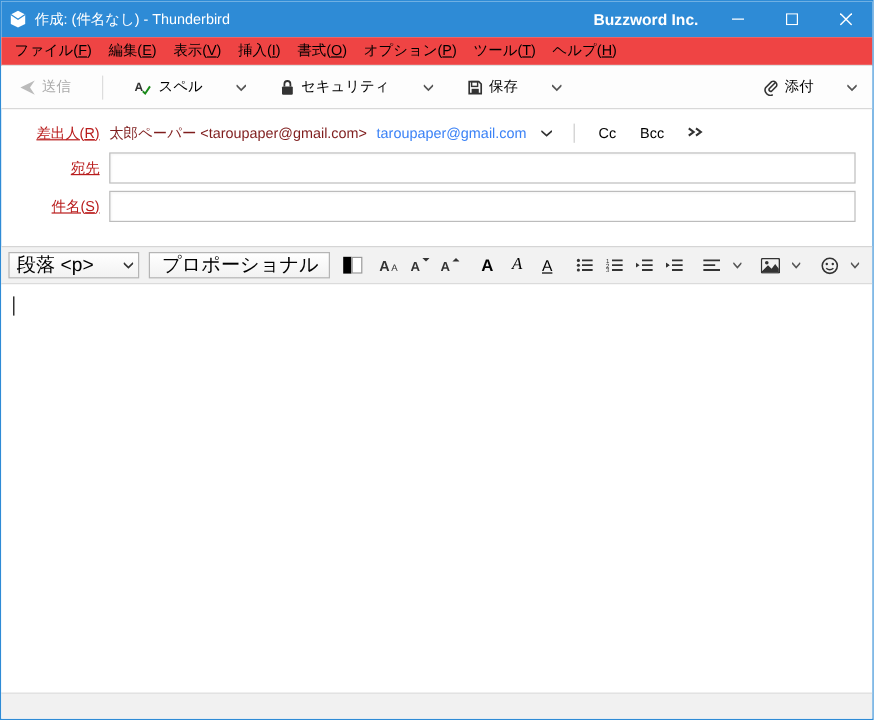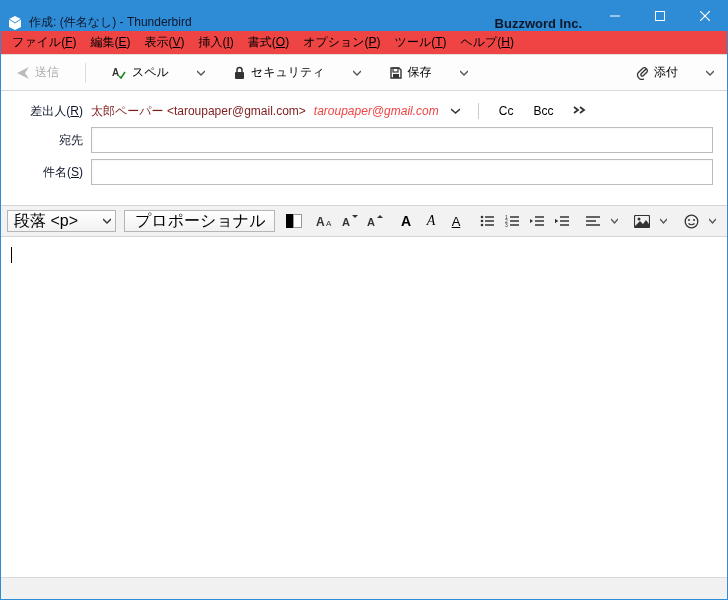--- a/index.html
+++ b/index.html
@@ -11,23 +11,23 @@
   height: 600px;
   border: 1px solid #2e8bd6;
   display: flex;
   flex-direction: column;
   overflow: hidden;
 }
 
 .titlebar {
   height: 30px;
   background: #2E8BD6;
-  color: #0f172a;
-  display: flex;
-  align-items: flex-end;
+  color: #ffffff;
+  display: flex;
+  align-items: center;
   padding: 0 0 0 6px;
   flex-shrink: 0;
 }
 .titlebar .app-icon {
   width: 16px; height: 16px;
   margin-right: 6px;
   display: flex; align-items: center; justify-content: center;
 }
 .titlebar .title { font-size: 12px; white-space: nowrap; }
 .titlebar .spacer { flex: 1; }
@@ -87,31 +87,32 @@
 }
 .row {
   display: flex;
   align-items: center;
   margin-bottom: 6px;
   gap: 8px;
 }
 .lbl {
   width: 68px;
   text-align: right;
-  color: #0f172a;
+  color: #b91c1c;
   font-size: 12px;
+  text-decoration: underline;
 }
 .from-line {
   display: flex;
   align-items: center;
   gap: 8px;
   flex: 1;
 }
 .from-name { color: #7f1d1d; }
-.from-email-grey { color: #ef4444; font-style: italic; }
+.from-email-grey { color: #3b82f6; }
 .chev-small { padding: 2px 4px; }
 .vline { width:1px; height:16px; background:#ccc; margin: 0 6px; }
 .ccbtn { padding: 3px 6px; border-radius: 3px; }
 .input {
   flex: 1;
   height: 26px;
   border: 1px solid #bcbcbc;
   background: #fff;
   padding: 0 6px;
   font-size: 12px;

